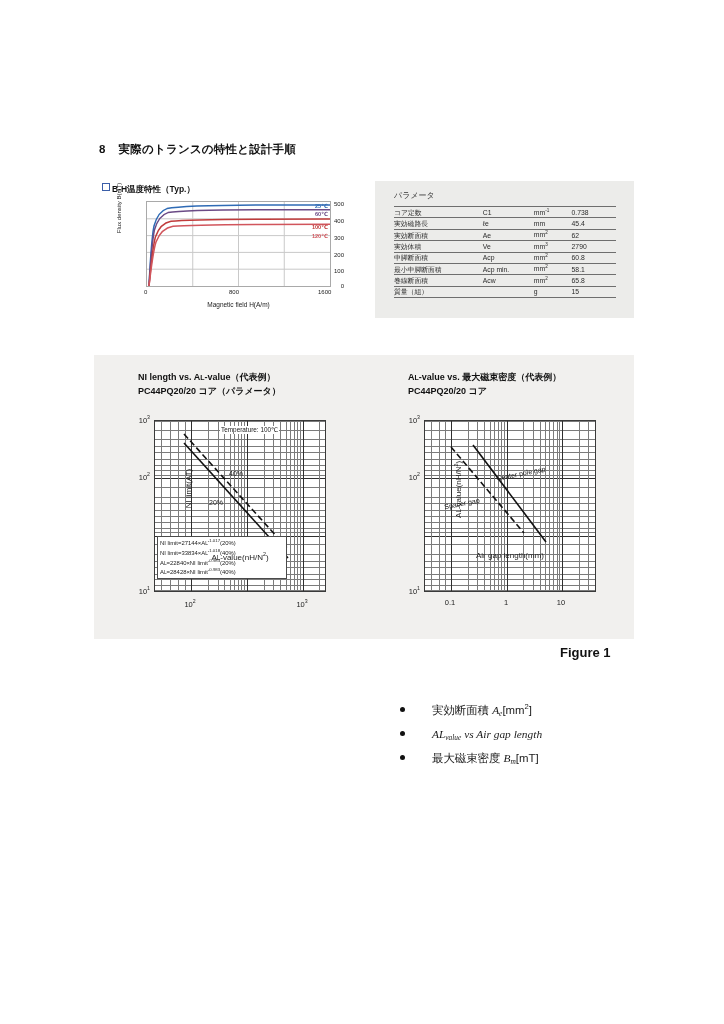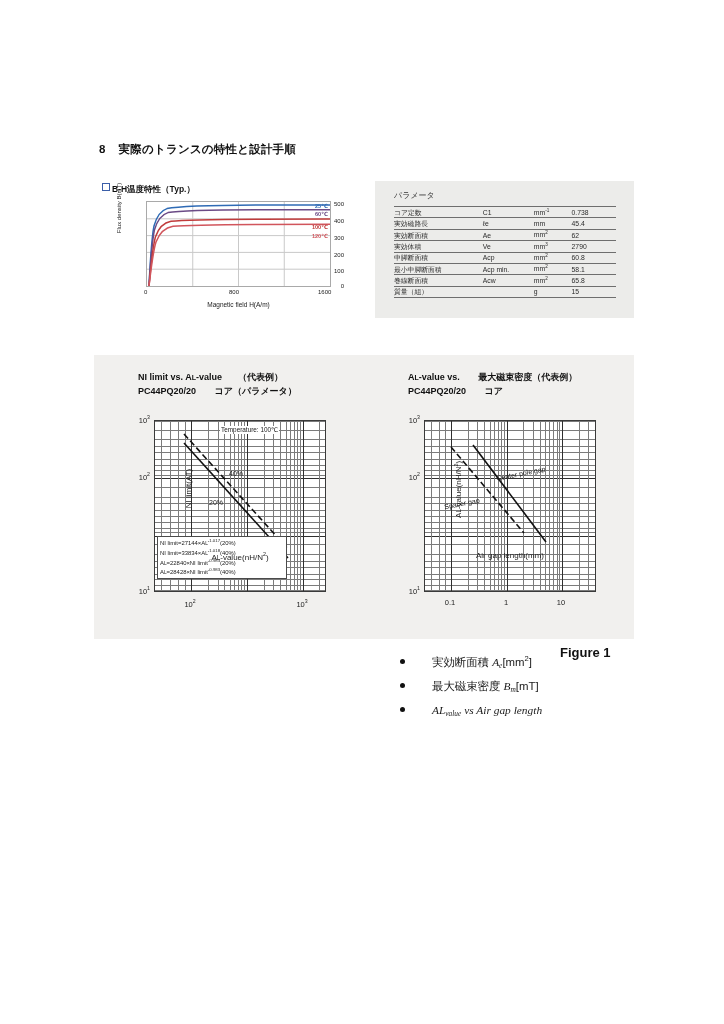--- a/index.html
+++ b/index.html
@@ -72,21 +72,21 @@
   .fig-bot{
     position:absolute;left:94px;top:355px;width:540px;height:284px;
     background:#f1f0ee;
   }
   .chart-box{position:absolute;top:0;width:262px;height:284px;}
   .chart-box.left{left:8px;}
   .chart-box.right{left:278px;}
 
   .ch-title{position:absolute;left:36px;top:16px;font-size:9px;font-weight:bold;line-height:1.5;white-space:nowrap;}
   .ch-title .sm{font-size:7px;}
-  .ch-title .jp{font-weight:bold;margin-left:16px;}
+  .ch-title .jp{font-weight:bold;}
 
   .grid-wrap{position:absolute;left:52px;top:65px;width:172px;height:172px;}
   .grid{
     position:absolute;inset:0;background:#fff;
     border:1px solid #3a3a3a;box-sizing:border-box;overflow:hidden;
   }
   .vline{position:absolute;top:0;bottom:0;width:1px;background:#7b7b7b;}
   .vline.major{background:#2f2f2f;}
   .hline{position:absolute;left:0;right:0;height:1px;background:#7b7b7b;}
   .hline.major{background:#2f2f2f;}
@@ -128,21 +128,21 @@
     position:absolute;left:560px;top:645px;font-size:13px;font-weight:bold;
   }
 
   
   .col-left{
     position:absolute;left:122px;top:688px;width:228px;
     font-size:11.4px;line-height:1.83;color:#1a1a1a;
   }
   .col-left p{margin:0 0 18px 0;}
   .col-right{
-    position:absolute;left:398px;top:652px;width:236px;
+    position:absolute;left:398px;top:700px;width:236px;
     font-size:11.4px;line-height:1.83;color:#1a1a1a;
   }
   .blist{list-style:none;margin:0 0 0 0;padding:0;}
   .blist li{
     position:relative;padding-left:34px;margin-bottom:3px;white-space:nowrap;
   }
   .blist li::before{
     content:"";position:absolute;left:2px;top:7px;
     width:5px;height:5px;border-radius:50%;background:#111;
   }
@@ -267,21 +267,21 @@
           </tr>
         </tbody>
       </table>
     </div>
   </div>
 
   <div class="fig-bot">
 
     <div class="chart-box left">
       <div class="ch-title">
-        <span>NI limit vs. A</span><span class="sm">L</span><span>-value</span><span class="jp">（代表例）</span><br>
+        <span>NI length vs. A</span><span class="sm">L</span><span>-value</span><span class="jp">（代表例）</span><br>
         <span>PC44PQ20/20</span><span class="jp"> コア（パラメータ）</span>
       </div>
 
       <div class="grid-wrap">
         <div class="grid">
 
           <div class="hline" style="top:0px;"></div>
           <div class="hline" style="top:8.7px;"></div>
           <div class="hline" style="top:18.4px;"></div>
           <div class="hline" style="top:25.1px;"></div>
@@ -448,18 +448,18 @@
   </div>
 
   <div class="fig-cap">Figure 1</div>
 
   <div class="col-left">
   </div>
 
   <div class="col-right">
     <ul class="blist">
       <li><span>実効断面積 </span><span class="mvar"><span>A</span><sub>e</sub></span><span class="up">[mm</span><sup>2</sup><span class="up">]</span></li>
+      <li><span class="mvar"><span>AL</span><sub>value</sub></span><span class="mvar">  vs  Air gap length</span></li>
       <li><span>最大磁束密度 </span><span class="mvar"><span>B</span><sub>m</sub></span><span class="up">[mT</span><span class="up">]</span></li>
-      <li><span class="mvar"><span>AL</span><sub>value</sub></span><span class="mvar">  vs  Air gap length</span></li>
     </ul>
   </div>
 
 </div>
 
 </body></html>

